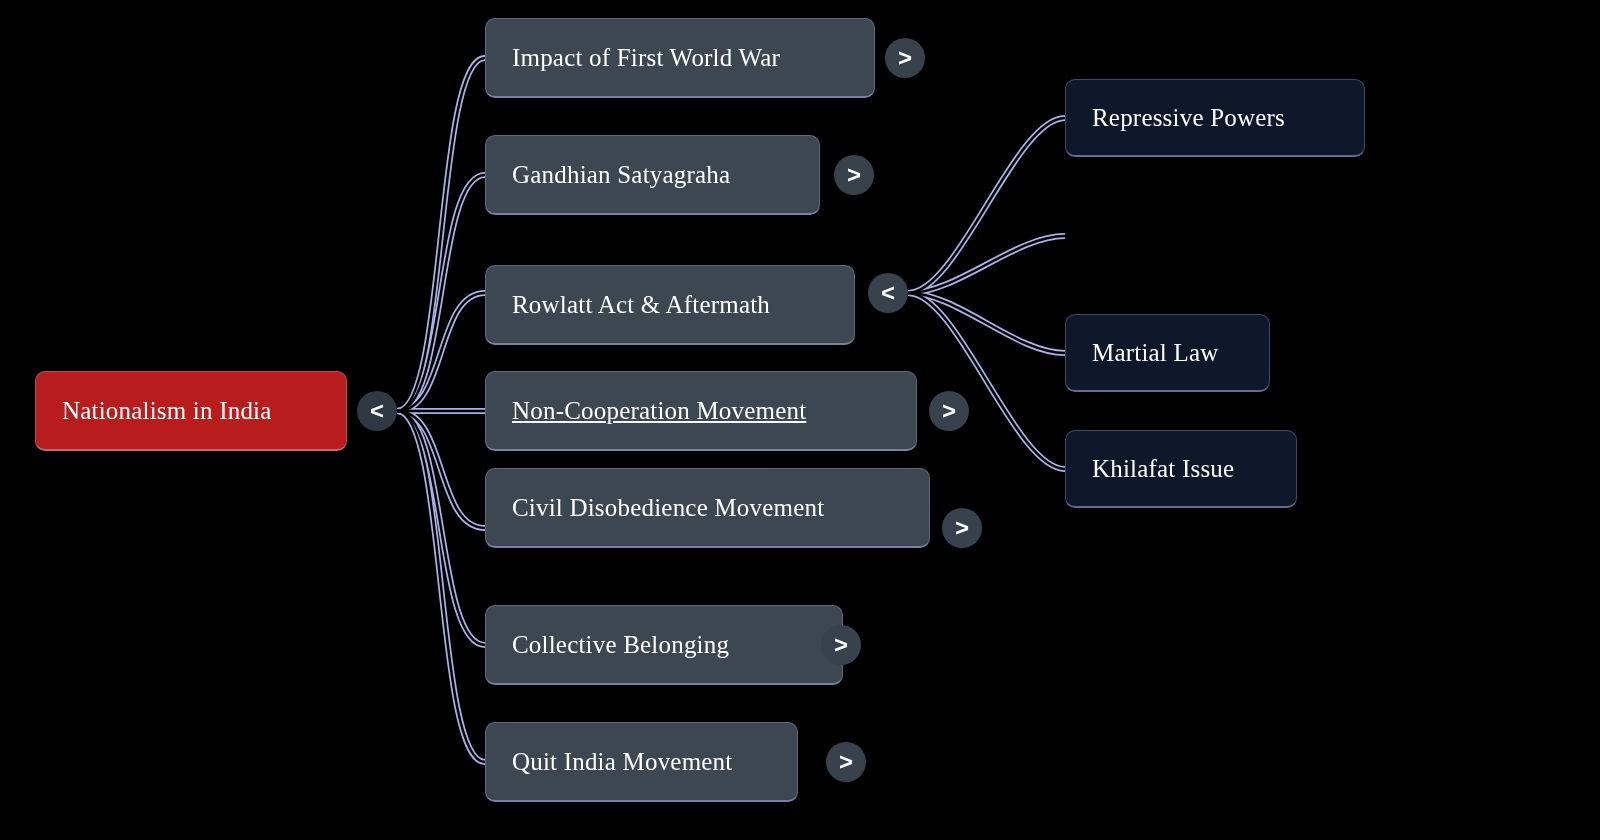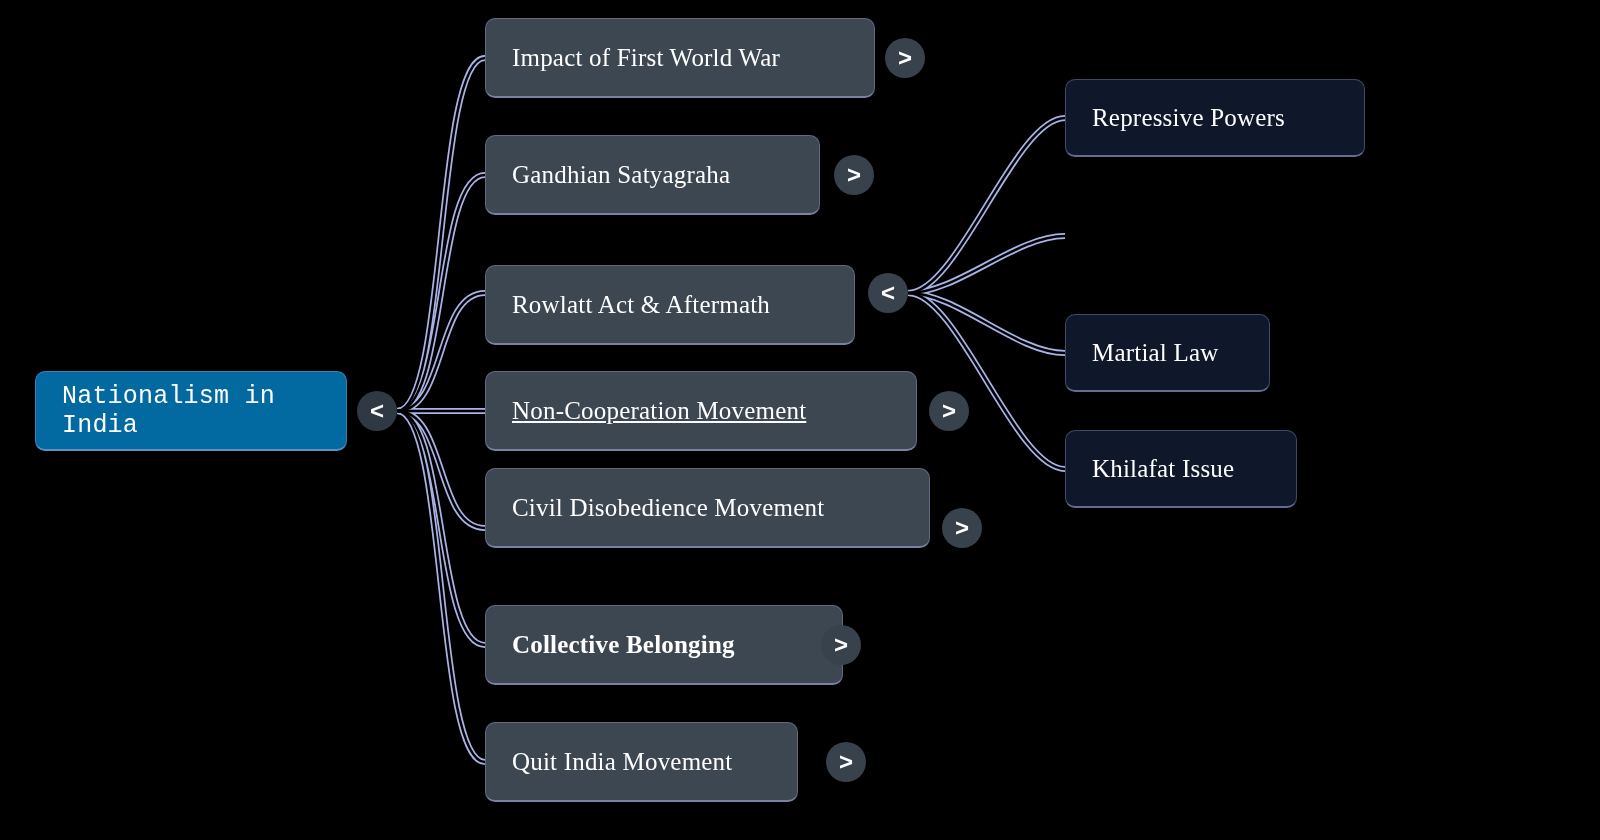--- a/index.html
+++ b/index.html
@@ -20,21 +20,21 @@
     border-radius:10px;
     display:flex;align-items:center;
     padding:4px 26px;
     color:#fff;
     font-size:25px;
     letter-spacing:.2px;
     border:1px solid rgba(180,190,235,0.30);
     border-bottom:2px solid rgba(169,179,230,0.55);
     cursor:pointer;
   }
-  .node-root{background:#0369a1;font-family:Liberation Mono, monospace;}
+  .node-root{background:#b91c1c;}
   .node-child{background:#3d4751;}
   .node-grand{background:#0f172a;height:78px;}
   .toggle{
     position:absolute;
     width:40px;height:40px;
     border-radius:50%;
     background:#38424d;
     color:#fff;
     display:flex;align-items:center;justify-content:center;
     font-size:24px;
@@ -103,21 +103,21 @@
   <div class="node node-child" style="left:485px;top:371px;width:432px;text-decoration:underline;">
     <span>Non-Cooperation Movement</span>
   </div>
   <div class="toggle" style="left:929px;top:391px;">&gt;</div>
 
   <div class="node node-child" style="left:485px;top:468px;width:445px;">
     <span>Civil Disobedience Movement</span>
   </div>
   <div class="toggle" style="left:942px;top:508px;">&gt;</div>
 
-  <div class="node node-child" style="left:485px;top:605px;width:358px;font-weight:bold;">
+  <div class="node node-child" style="left:485px;top:605px;width:358px;">
     <span>Collective Belonging</span>
   </div>
   <div class="toggle" style="left:821px;top:625px;">&gt;</div>
 
   <div class="node node-child" style="left:485px;top:722px;width:313px;">
     <span>Quit India Movement</span>
   </div>
   <div class="toggle" style="left:826px;top:742px;">&gt;</div>
 
   <div class="node node-grand" style="left:1065px;top:79px;width:300px;">

